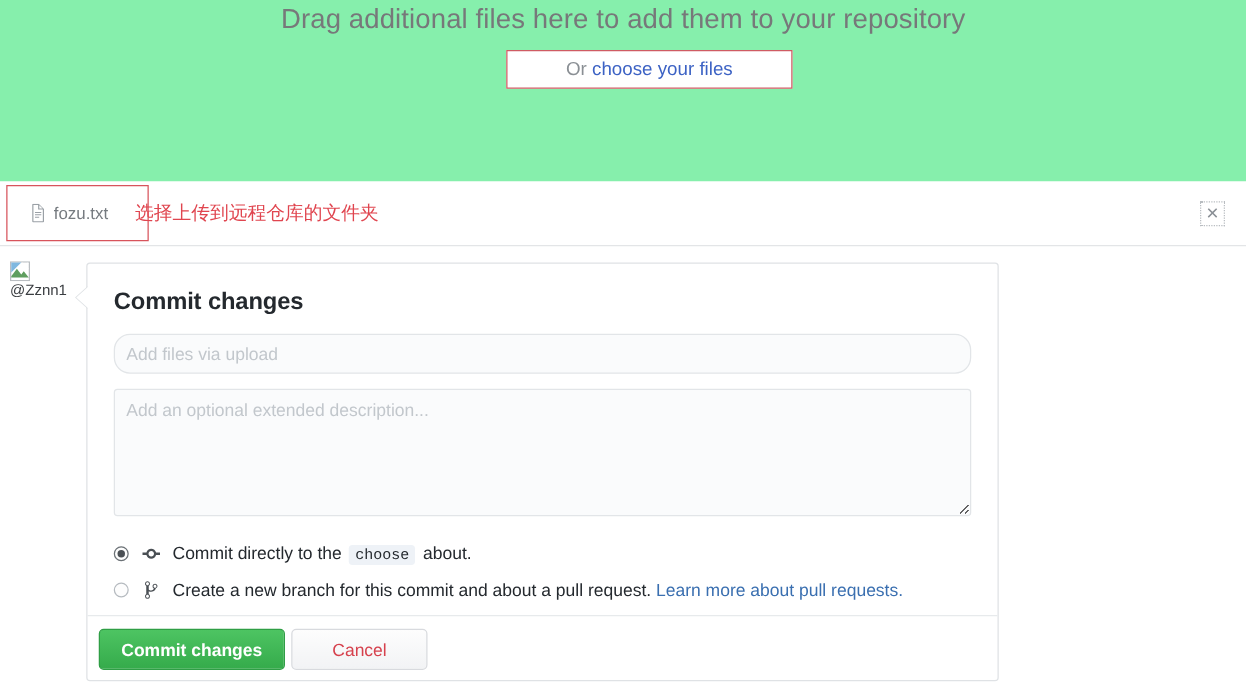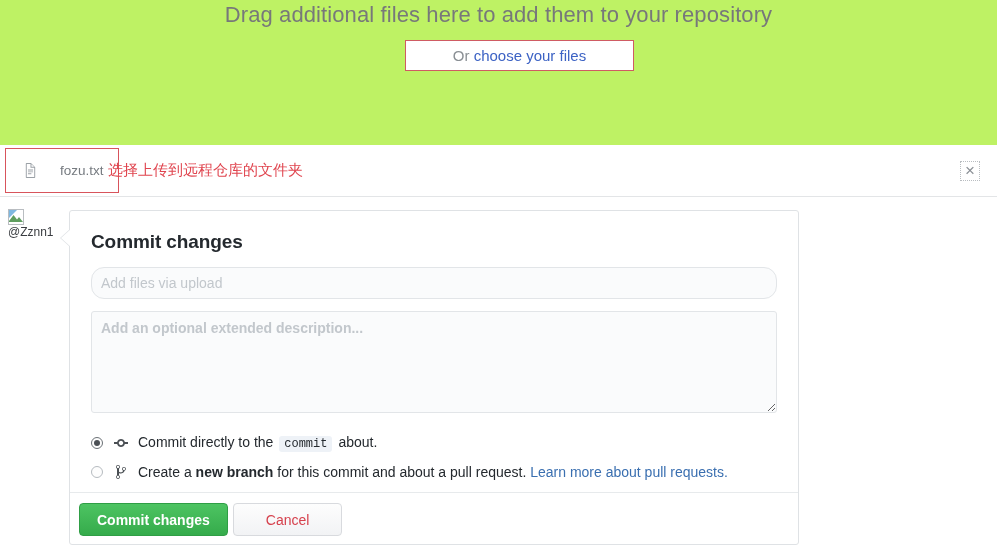--- a/index.html
+++ b/index.html
@@ -17,21 +17,21 @@
     overflow: hidden;
   }
 
   
   .dropzone {
     position: absolute;
     left: 0;
     top: 0;
     width: 997px;
     height: 145px;
-    background: #bef264;
+    background: #86efac;
   }
   .dz-title {
     position: absolute;
     left: 0;
     top: 2px;
     width: 997px;
     text-align: center;
     font-size: 22px;
     font-weight: normal;
     color: #77787a;
@@ -71,21 +71,21 @@
   .file-chip {
     position: absolute;
     left: 5px;
     top: 0px;
     width: 114px;
     height: 45px;
     border: 1px solid #d8545c;
     box-sizing: border-box;
     display: flex;
     align-items: center;
-    gap: 23px;
+    gap: 6px;
     padding-left: 18px;
     background: #fff;
     text-align: right;
   }
   .file-icon {
     width: 13px;
     height: 15px;
     flex: none;
     display: block;
   }
@@ -201,21 +201,20 @@
     box-sizing: border-box;
     padding: 8px 9px;
     font-size: 14px;
     color: #24292e;
     background: #fafbfc;
     border: 1px solid #e2e5e8;
     border-radius: 3px;
     font-family: "Liberation Sans", sans-serif;
     resize: vertical;
     outline: none;
-    font-weight: bold;
   }
   .commit-desc::placeholder { color: #c2c7cc; }
 
   
   .radio-group { margin-top: 19px; }
   .radio-row {
     display: flex;
     align-items: center;
     height: 21px;
     margin-bottom: 8px;
@@ -259,21 +258,21 @@
   .code-badge {
     display: inline-block;
     background: #eef2f7;
     color: #24292e;
     font-family: "Liberation Mono", "DejaVu Sans Mono", monospace;
     font-size: 12px;
     padding: 1px 5px;
     border-radius: 3px;
     margin: 0 2px;
   }
-  .bold { font-weight: bold; margin-top: 12px; }
+  .bold { font-weight: normal; margin-top: 12px; }
   .pr-link { color: #3a6fb0; text-decoration: none; cursor: pointer; }
 
   
   .panel-divider {
     position: absolute;
     left: 0;
     right: 0;
     top: 281px;
     border-top: 1px solid #e7eaec;
   }
@@ -351,21 +350,21 @@
 
     <textarea class="commit-desc" placeholder="Add an optional extended description..." style=""></textarea>
 
     <div class="radio-group">
 
       <div class="radio-row">
         <span class="radio-mark checked"></span>
         <svg class="opt-icon" viewBox="0 0 14 16">
           <path fill="#4a4f54" d="M10.86 7c-.45-1.72-2-3-3.86-3-1.86 0-3.41 1.28-3.86 3H0v2h3.14c.45 1.72 2 3 3.86 3 1.86 0 3.41-1.28 3.86-3H14V7h-3.14zM7 10.2c-1.22 0-2.2-.98-2.2-2.2 0-1.22.98-2.2 2.2-2.2 1.22 0 2.2.98 2.2 2.2 0 1.22-.98 2.2-2.2 2.2z"></path>
         </svg>
-        <span class="opt-text"><span>Commit directly to the</span> <span class="code-badge">commit</span> <span>about.</span></span>
+        <span class="opt-text"><span>Commit directly to the</span> <span class="code-badge">choose</span> <span>about.</span></span>
       </div>
 
       <div class="radio-row">
         <span class="radio-mark"></span>
         <svg class="opt-icon" viewBox="0 0 10 16">
           <path fill="#4a4f54" d="M10 5c0-1.11-.89-2-2-2a1.993 1.993 0 0 0-1 3.72v.3c-.2.41-.47.73-.83.95-.36.22-.79.34-1.17.4-.38.06-.77.03-1.14-.11-.37-.14-.69-.37-.86-.63V4.72A1.993 1.993 0 0 0 2 1a1.993 1.993 0 0 0-1 3.72v6.56A1.993 1.993 0 0 0 2 15a1.993 1.993 0 0 0 1-3.72V8.9c.46.32 1.03.52 1.66.55.8.04 1.67-.16 2.42-.64.72-.46 1.29-1.18 1.5-2.09A1.99 1.99 0 0 0 10 5zM2 1.8c.66 0 1.2.54 1.2 1.2S2.66 4.2 2 4.2.8 3.66.8 3 1.34 1.8 2 1.8zm0 12.4c-.66 0-1.2-.54-1.2-1.2s.54-1.2 1.2-1.2 1.2.54 1.2 1.2-.54 1.2-1.2 1.2zM8 6.2c-.66 0-1.2-.54-1.2-1.2S7.34 3.8 8 3.8 9.2 4.34 9.2 5 8.66 6.2 8 6.2z"></path>
         </svg>
         <span class="opt-text"><span>Create a</span> <span class="bold">new branch</span><span> for this commit and about a pull request. </span><a class="pr-link">Learn more about pull requests.</a></span>
       </div>
 

